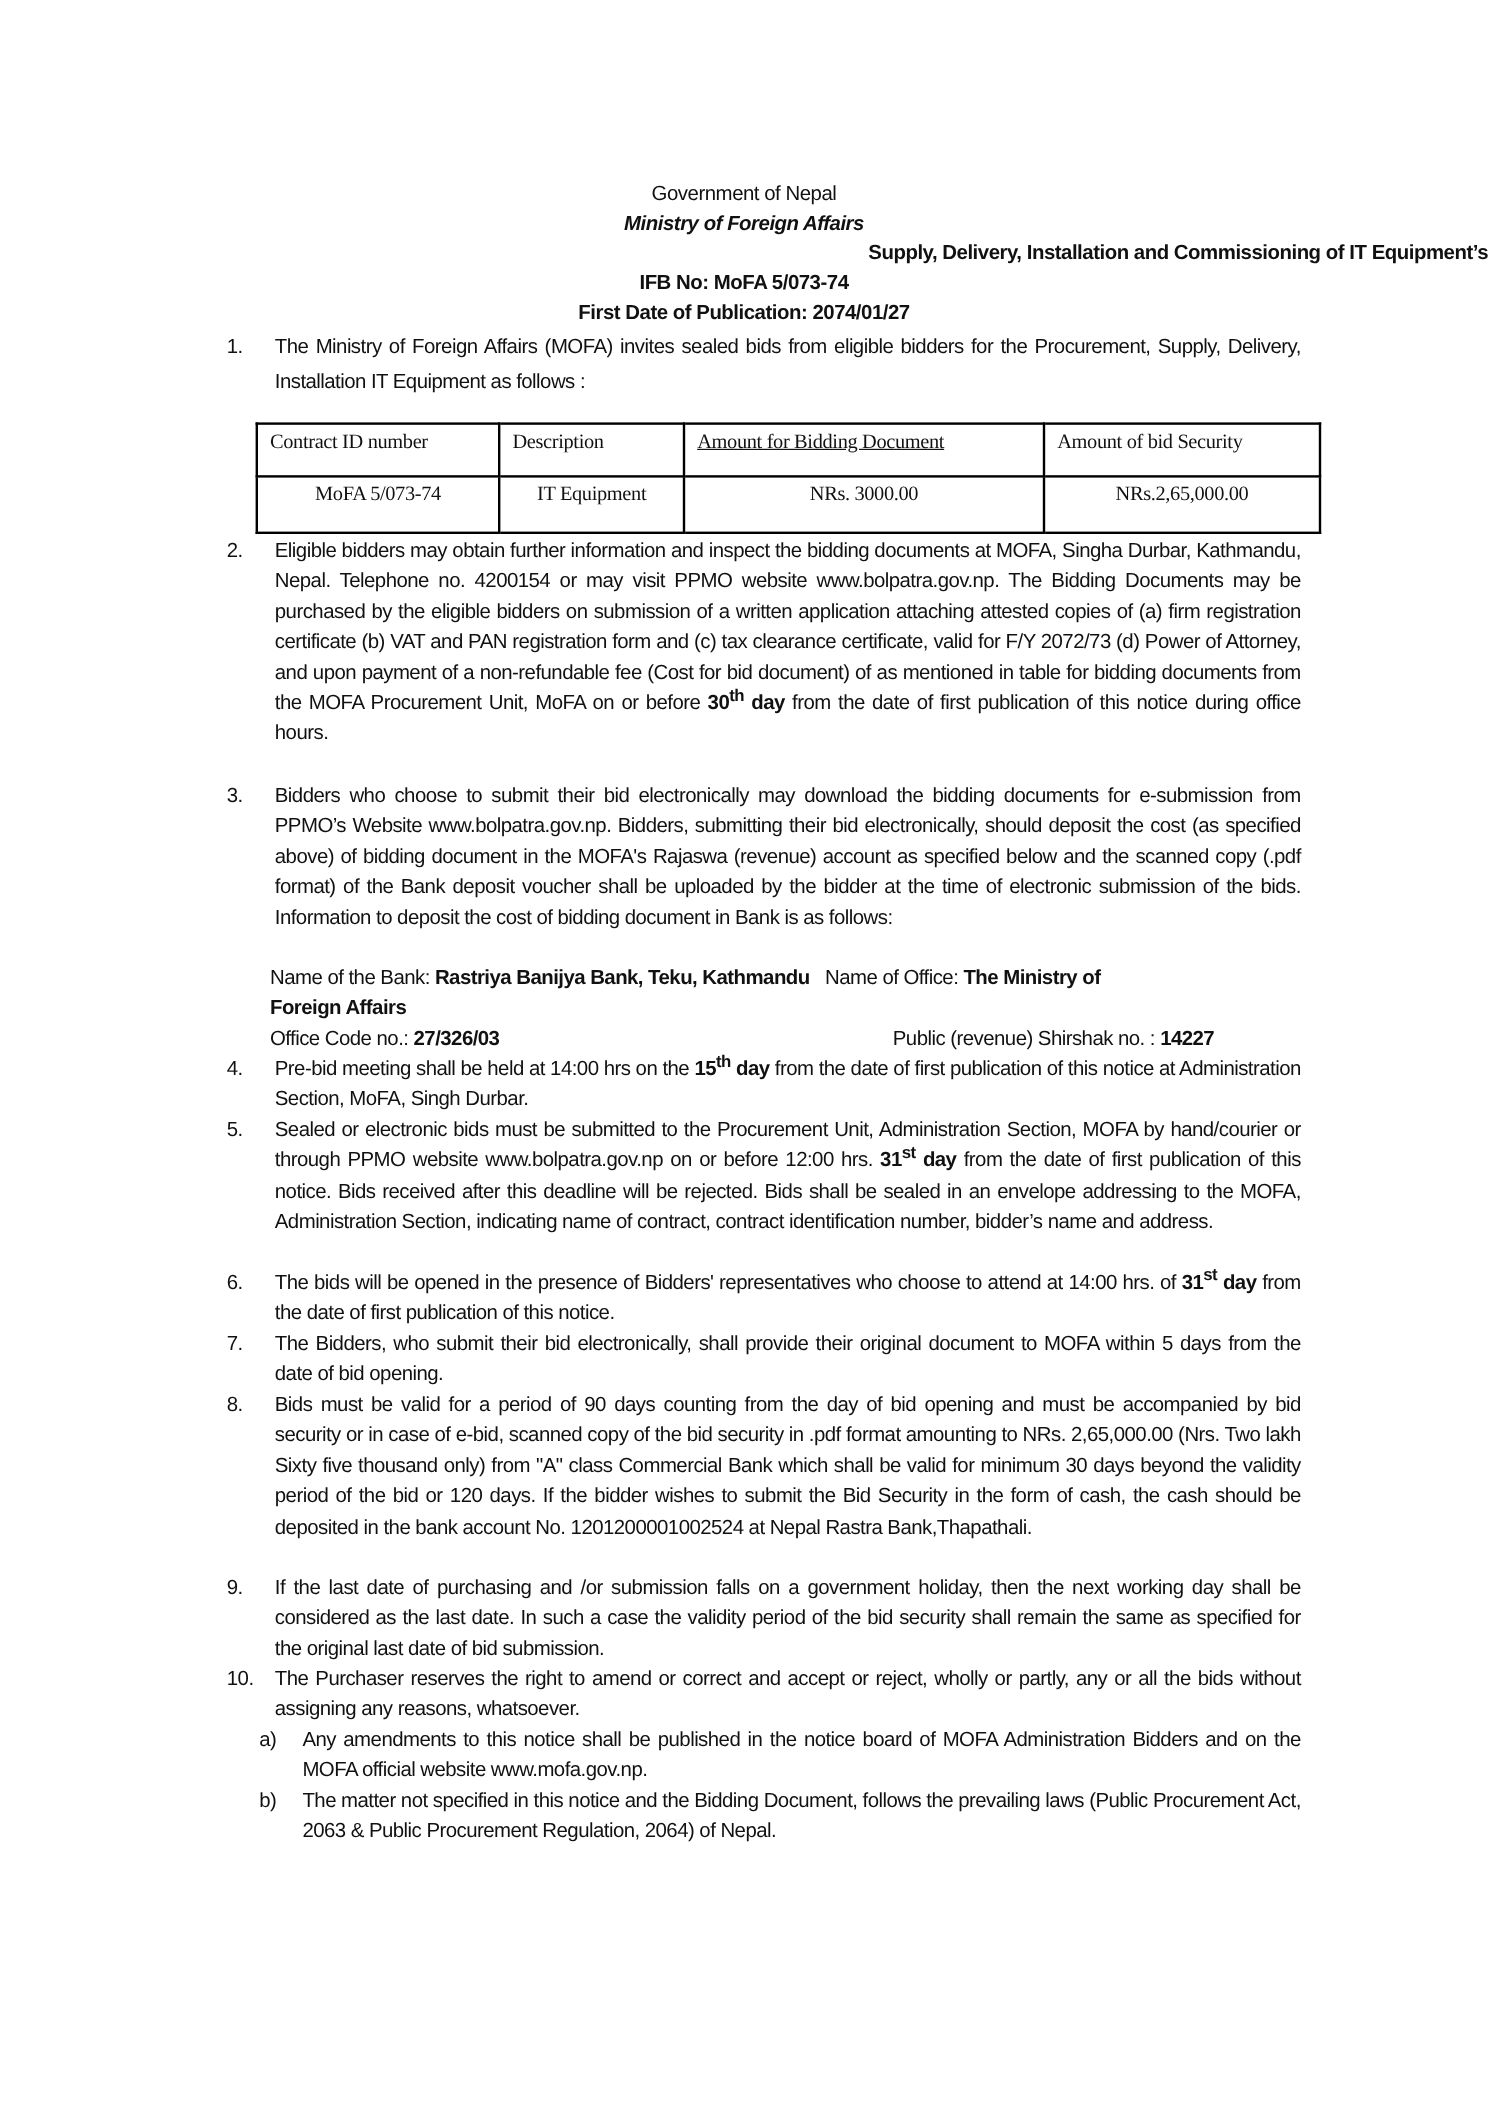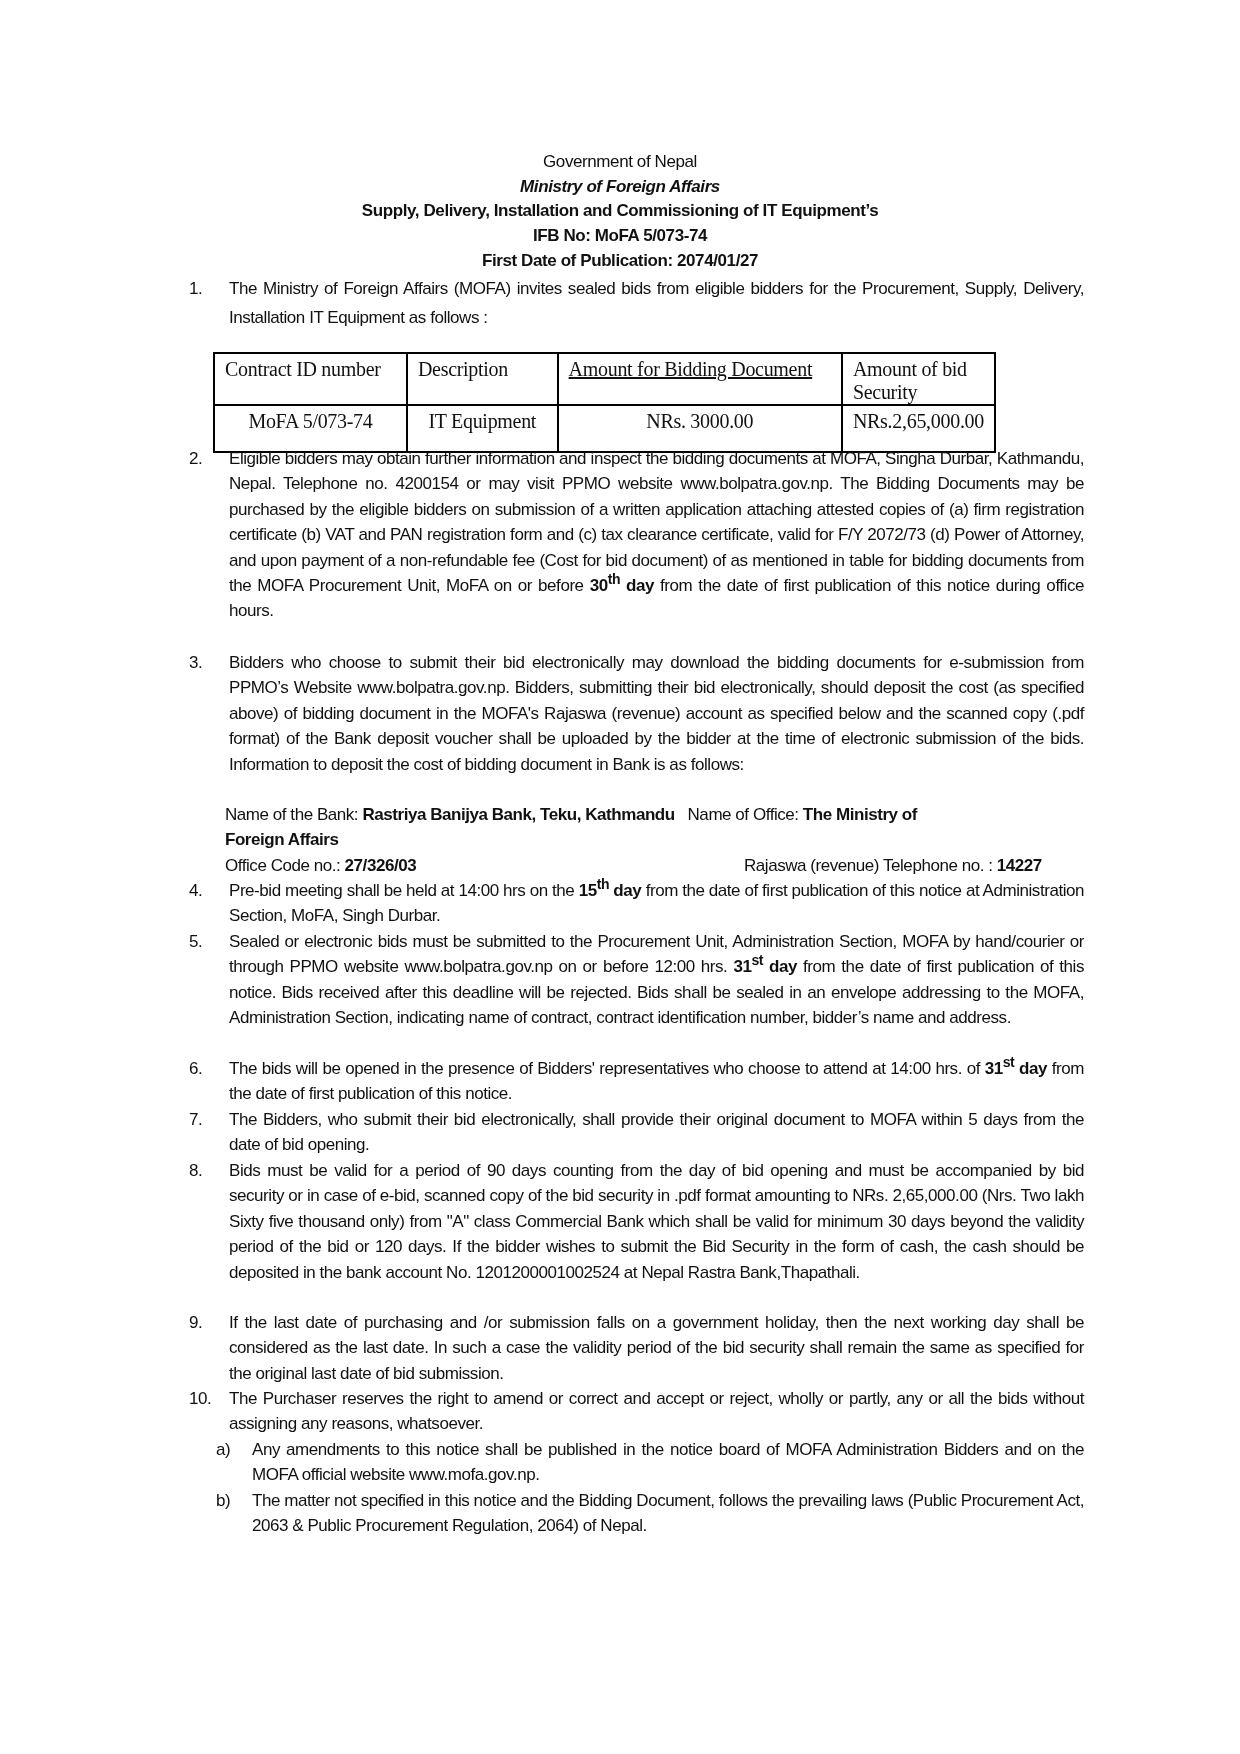--- a/index.html
+++ b/index.html
@@ -9,34 +9,34 @@
     .hdr.b { font-weight: bold; }
     .hdr.bi { font-weight: bold; font-style: italic; }
     .item { position: absolute; left: 189px; width: 895px; font-size: 17px; line-height: 25.4px; letter-spacing: -0.45px; }
     .item .num { position: absolute; left: 0; top: 0; width: 34px; }
     .item .txt { margin-left: 40px; text-align: justify; }
     .sub { position: absolute; left: 216px; width: 868px; font-size: 17px; line-height: 25.4px; letter-spacing: -0.45px; }
     .sub .num { position: absolute; left: 0; top: 0; width: 30px; }
     .sub .txt { margin-left: 36px; text-align: justify; }
     b { font-weight: bold; }
     sup { font-size: 14px; font-weight: bold; vertical-align: 7px; line-height: 0; }
-    table.tbl { position: absolute; left: 213px; top: 352px; width: 783px; border-collapse: collapse; font-family: "Liberation Serif", serif; font-size: 20px; letter-spacing: -0.3px; }
+    table.tbl { position: absolute; left: 213px; top: 352px; width: 888px; border-collapse: collapse; font-family: "Liberation Serif", serif; font-size: 17px; letter-spacing: -0.3px; }
     table.tbl td { border: 2px solid #000; vertical-align: top; padding: 4px 10px 0 10px; }
     table.tbl tr.h td { height: 38px; text-align: left; }
     table.tbl tr.d td { height: 41px; text-align: center; }
     .bankline { position: absolute; left: 225px; width: 860px; font-size: 17px; line-height: 25.4px; letter-spacing: -0.45px; }
   </style>
 </head>
 <body>
 
 <div class="page">
 
   <div class="hdr" style="top:150px;">Government of Nepal</div>
   <div class="hdr bi" style="top:175px;">Ministry of Foreign Affairs</div>
-  <div class="hdr b" style="top:199px;">Supply, Delivery, Installation and Commissioning of IT Equipment’s</div>
+  <div class="hdr b" style="top:199px;text-align:right;">Supply, Delivery, Installation and Commissioning of IT Equipment’s</div>
   <div class="hdr b" style="top:224px;">IFB No: MoFA 5/073-74</div>
   <div class="hdr b" style="top:249px;">First Date of Publication: 2074/01/27</div>
 
   <div class="item" style="top:274px; line-height:29px;">
     <span class="num">1.</span>
     <div class="txt">The Ministry of Foreign Affairs (MOFA) invites sealed bids from eligible bidders for the Procurement, Supply, Delivery, Installation IT Equipment as follows :</div>
   </div>
 
   <table class="tbl">
     <tbody>
@@ -65,21 +65,21 @@
     <div class="txt">Bidders who choose to submit their bid electronically may download the bidding documents for e-submission from PPMO’s Website www.bolpatra.gov.np. Bidders, submitting their bid electronically, should deposit the cost (as specified above) of bidding document in the MOFA's Rajaswa (revenue) account as specified below and the scanned copy (.pdf format) of the Bank deposit voucher shall be uploaded by the bidder at the time of electronic submission of the bids. Information to deposit the cost of bidding document in Bank is as follows:</div>
   </div>
 
   <div class="bankline" style="top:802px;">
     <span>Name of the Bank: </span><b>Rastriya Banijya Bank, Teku, Kathmandu</b>&nbsp;&nbsp;&nbsp;<span>Name of Office: </span><b>The Ministry of</b><br>
     <b>Foreign Affairs</b>
   </div>
 
   <div class="bankline" style="top:853px;">
     <span>Office Code no.: </span><b>27/326/03</b>
-    <span style="position:absolute; left:519px; top:0;"><span>Rajaswa (revenue) Telephone no. : </span><b>14227</b></span>
+    <span style="position:absolute; left:519px; top:0;"><span>Public (revenue) Shirshak no. : </span><b>14227</b></span>
   </div>
 
   <div class="item" style="top:878px;">
     <span class="num">4.</span>
     <div class="txt"><span>Pre-bid meeting shall be held at  14:00 hrs on the </span><b><span>15</span><sup>th</sup><span> day</span></b><span> from the date of first publication of this notice at Administration Section, MoFA, Singh Durbar.</span></div>
   </div>
 
   <div class="item" style="top:929px;">
     <span class="num">5.</span>
     <div class="txt"><span>Sealed or electronic bids must be submitted to the Procurement Unit, Administration Section, MOFA by hand/courier or through PPMO website www.bolpatra.gov.np on or before 12:00 hrs. </span><b><span>31</span><sup>st</sup><span> day</span></b><span> from the date of first publication of this notice. Bids received after this deadline will be rejected. Bids shall be sealed in an envelope addressing to the MOFA, Administration Section, indicating name of contract, contract identification number, bidder’s name and address.</span></div>

